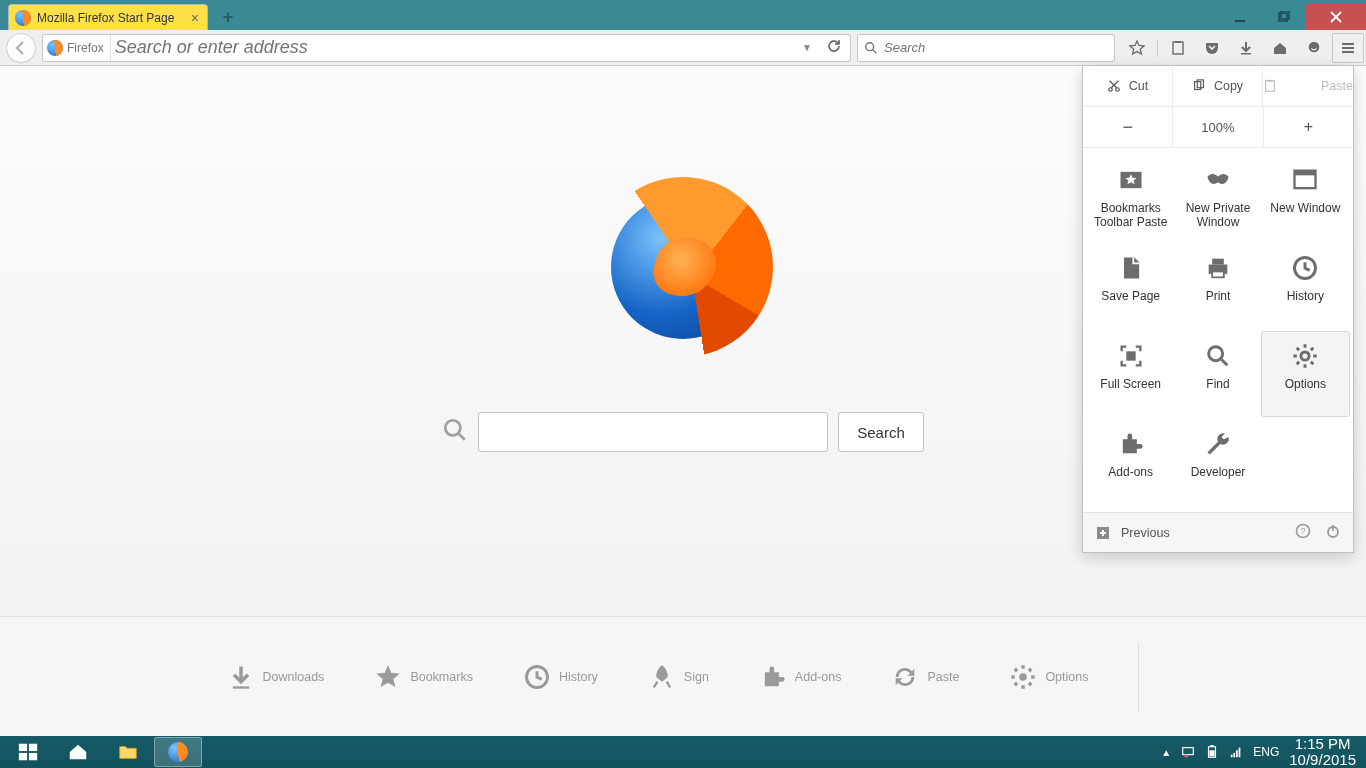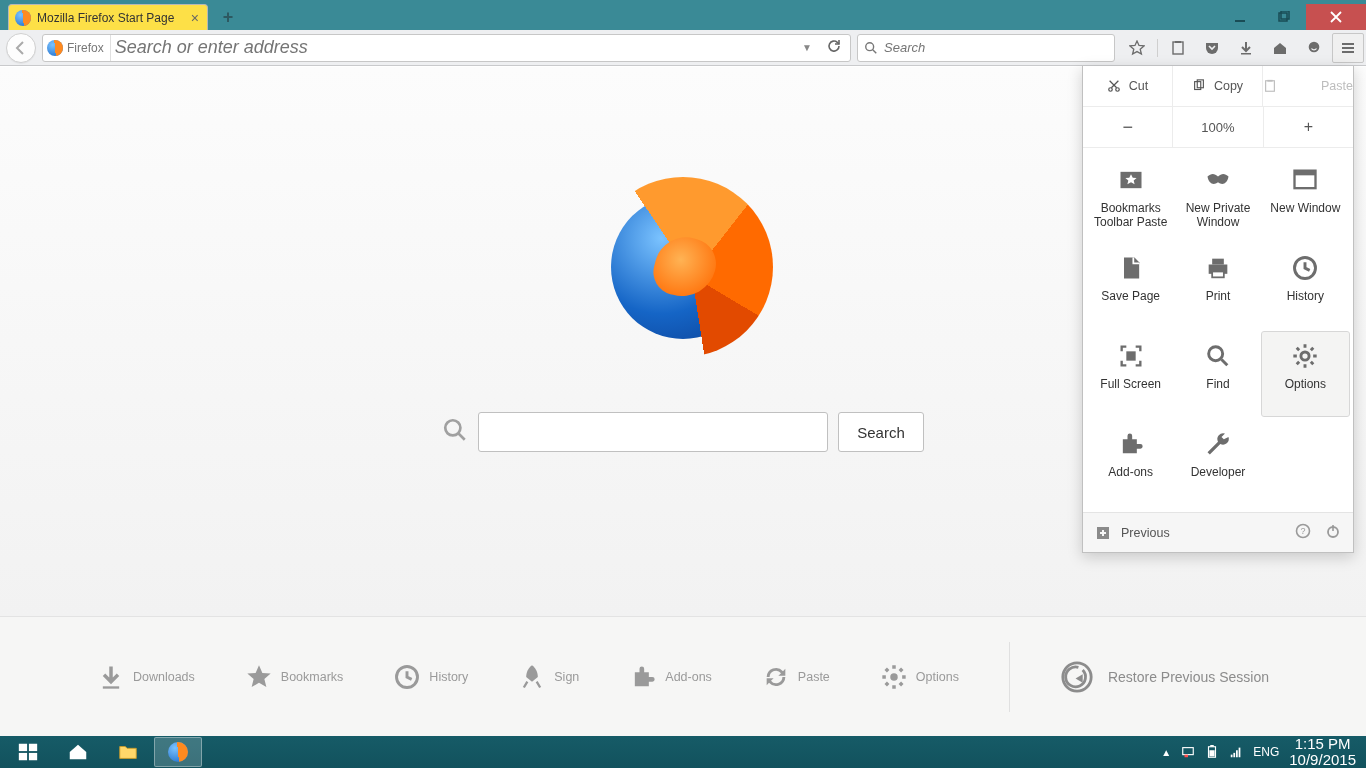--- a/index.html
+++ b/index.html
@@ -254,28 +254,20 @@
       <span>Paste</span>
     </div>
     <div class="launch-item">
       <svg viewBox="0 0 24 24">
           <circle cx="12" cy="12" r="3.2" fill="currentColor"></circle>
           <path d="M12 2v3M12 19v3M2 12h3M19 12h3M4.9 4.9l2.1 2.1M17 17l2.1 2.1M19.1 4.9L17 7M7 17l-2.1 2.1" stroke="currentColor" stroke-width="3"></path>
         </svg>
       <span>Options</span>
     </div>
     <div class="vsep"></div>
-    <div class="restore">
-      <svg viewBox="0 0 24 24">
-          <circle cx="12" cy="12" r="10" fill="none" stroke="currentColor" stroke-width="2"></circle>
-          <path d="M8 8v6l5-3z" fill="currentColor" transform="rotate(180 12 12)"></path>
-          <path d="M16 7a7 7 0 1 1-3-1.8" fill="none" stroke="currentColor" stroke-width="2"></path>
-        </svg>
-      <span>Restore Previous Session</span>
-    </div>
   </div>
 </div>
 
 <div class="menu-panel">
   <div class="menu-row">
     <div class="menu-third">
       <svg viewBox="0 0 16 16">
           <circle cx="4" cy="12" r="2" fill="none" stroke="currentColor" stroke-width="1.4"></circle>
           <circle cx="12" cy="12" r="2" fill="none" stroke="currentColor" stroke-width="1.4"></circle>
           <path d="M5 10L13 2M11 10L3 2" stroke="currentColor" stroke-width="1.4"></path>

